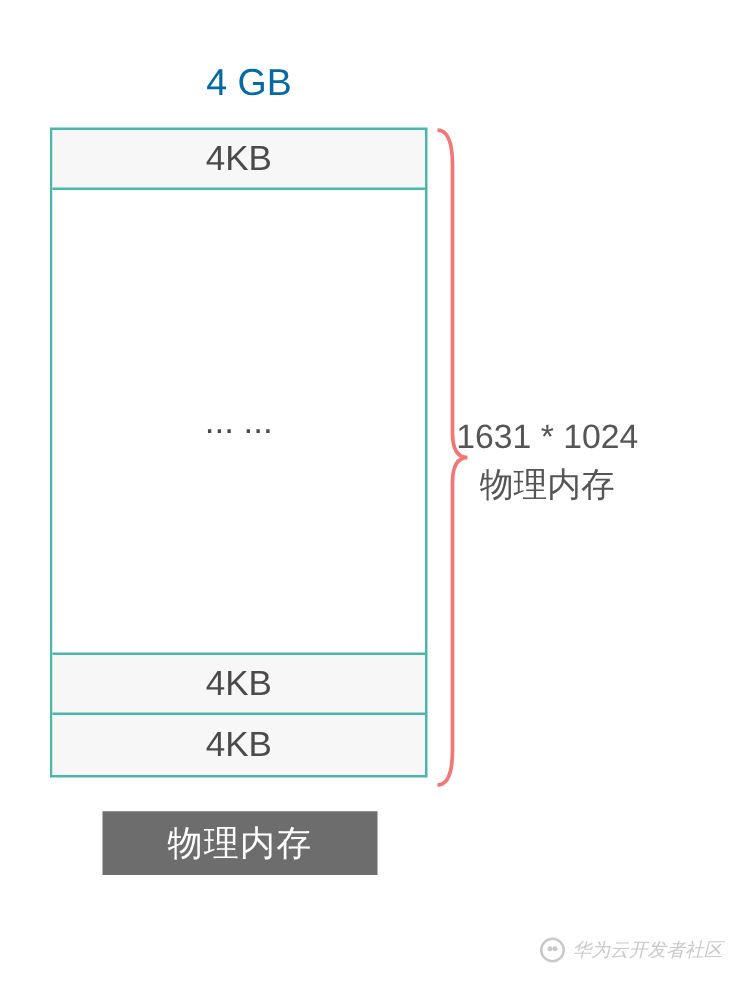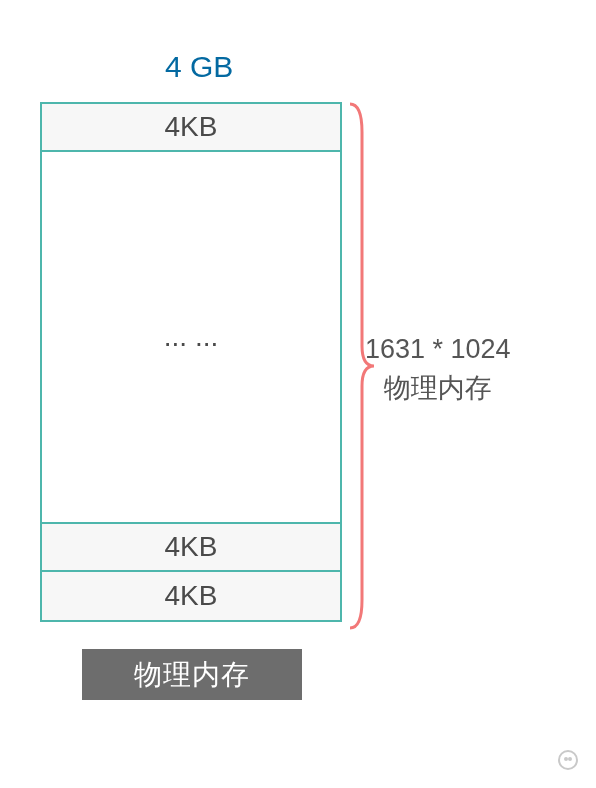--- a/index.html
+++ b/index.html
@@ -138,13 +138,14 @@
 
 <div class="brace-label">
   <span>1631 * 1024</span><br>
   <span>物理内存</span>
 </div>
 
 <div class="footer-label">物理内存</div>
 
 <div class="watermark">
   <span class="watermark-icon"></span>
+  <span>华为云开发者社区</span>
 </div>
 
 </body></html>

